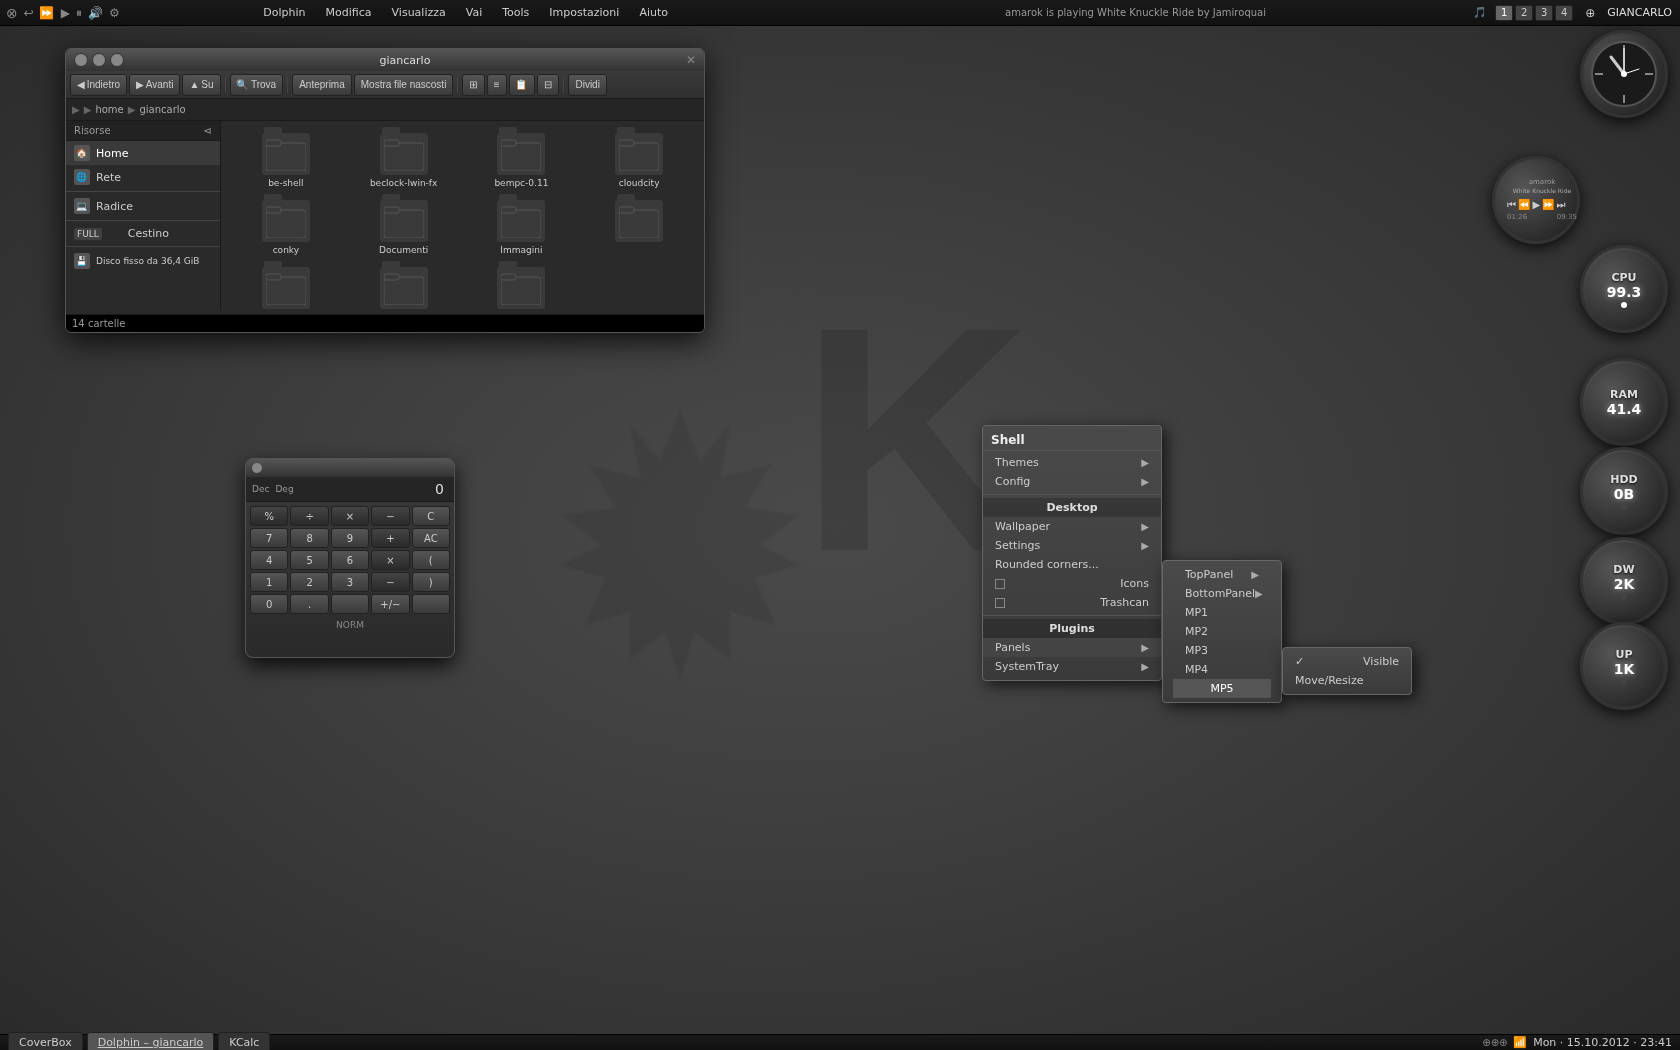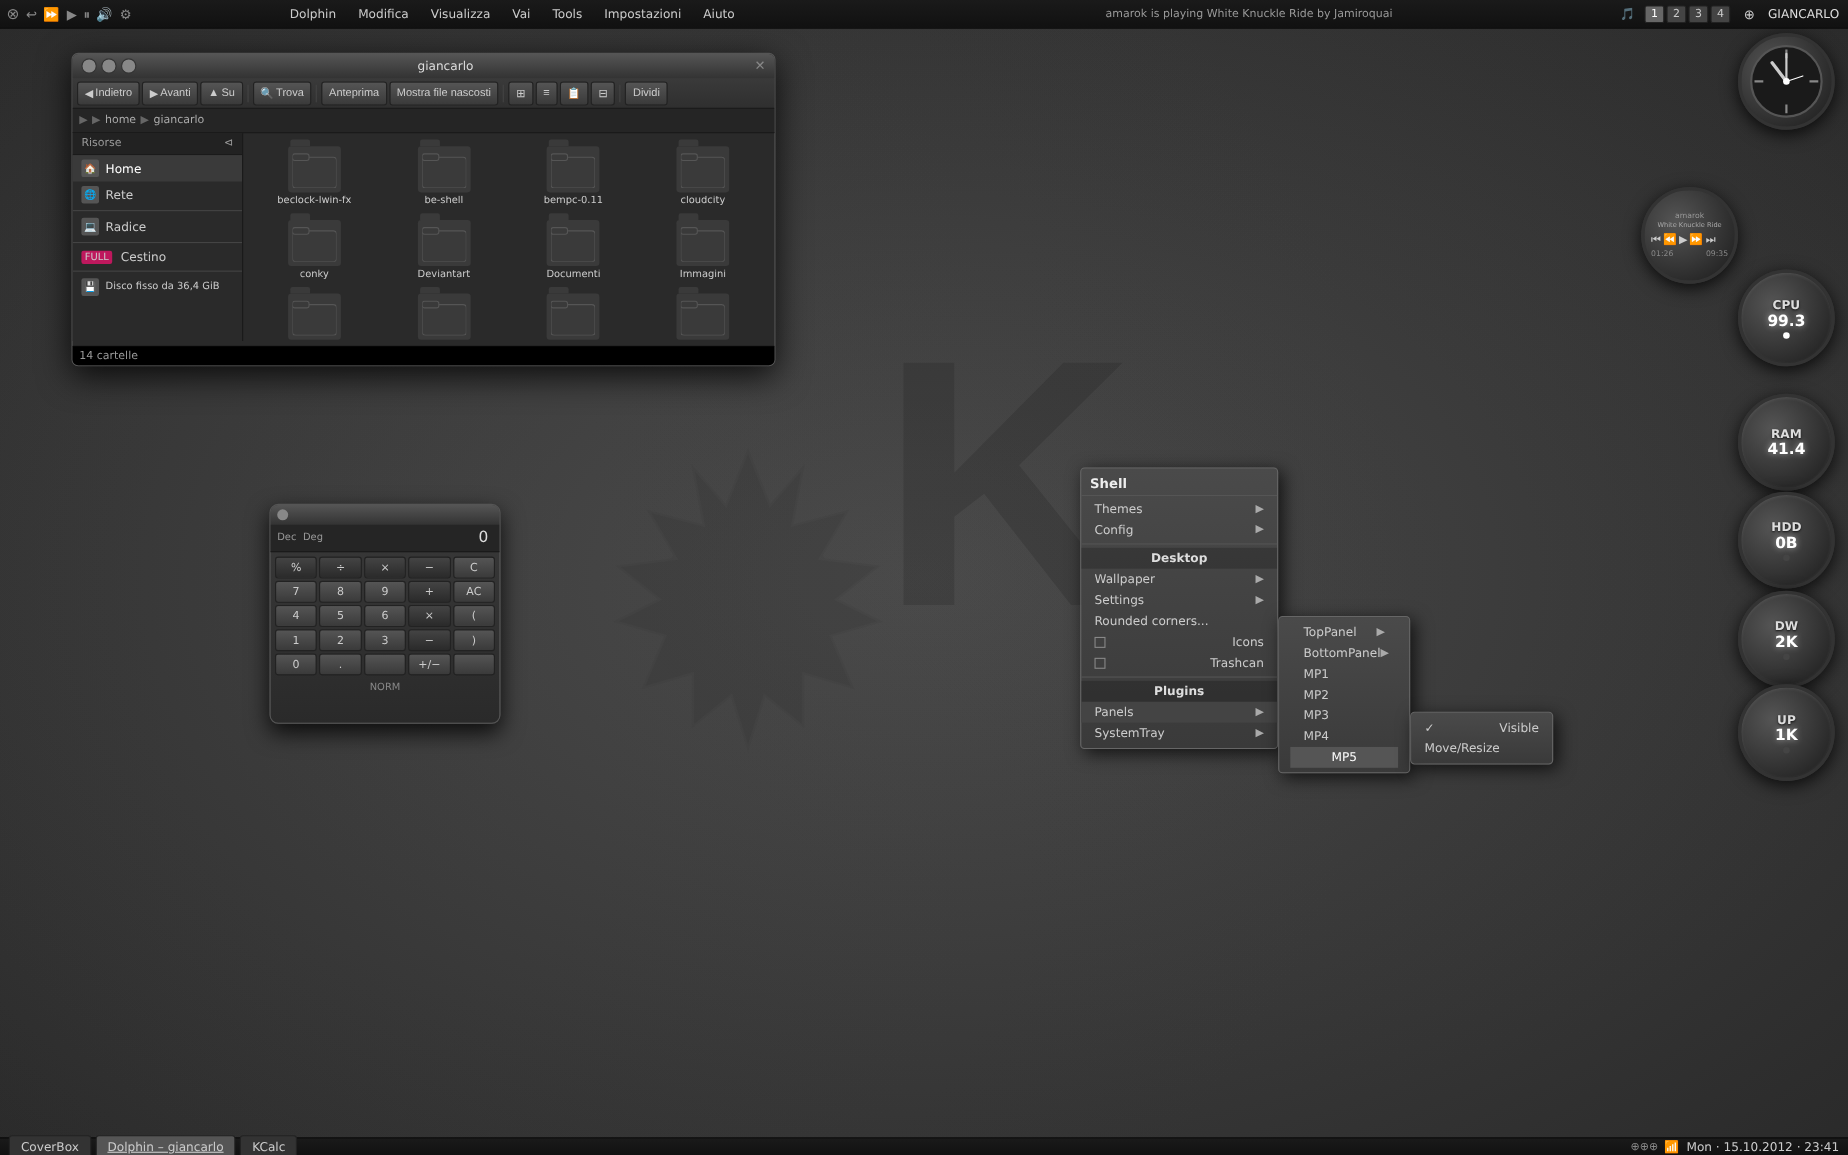--- a/index.html
+++ b/index.html
@@ -617,30 +617,30 @@
       width: 70px;
       height: 70px;
       border-radius: 50%;
       position: relative;
     }
 
     
     .amarok-widget {
       position: absolute;
       right: 100px;
-      top: 170px;
+      top: 156px;
       width: 88px;
       height: 88px;
       background: radial-gradient(circle at 35% 35%, #555, #1a1a1a);
       border: 3px solid #333;
       border-radius: 50%;
       box-shadow: 0 4px 15px rgba(0,0,0,0.8);
       display: flex;
       flex-direction: column;
-      align-items: center;
+      align-items: flex-end;
       justify-content: center;
       z-index: 30;
     }
 
     .amarok-inner {
       font-size: 8px;
       color: #bbb;
       text-align: center;
       line-height: 1.3;
     }
@@ -771,47 +771,47 @@
           <span class="sidebar-icon">🌐</span>
           <span>Rete</span>
         </div>
         <div class="sidebar-divider"></div>
         <div class="sidebar-item">
           <span class="sidebar-icon">💻</span>
           <span>Radice</span>
         </div>
         <div class="sidebar-divider"></div>
         <div class="sidebar-item">
-          <span style="font-size:9px; background:#be185d; padding:1px 3px; border-radius:2px; color:#ccc; margin-right:2px;">FULL</span>
+          <span style="font-size:9px; background:#404040; padding:1px 3px; border-radius:2px; color:#ccc; margin-right:20px;">FULL</span>
           <span>Cestino</span>
         </div>
         <div class="sidebar-divider"></div>
         <div class="sidebar-item">
           <span class="sidebar-icon">💾</span>
           <span style="font-size:9px;">Disco fisso da 36,4 GiB</span>
         </div>
       </div>
       <div class="file-grid" id="file-grid">
       <div class="file-item">
         <div class="folder-icon">
           <svg width="40" height="34" viewBox="0 0 40 34">
             <rect x="0" y="6" width="40" height="28" rx="3" fill="#3a3a3a" stroke="#555" stroke-width="1"></rect>
             <rect x="0" y="3" width="15" height="6" rx="2" fill="#3a3a3a" stroke="#555" stroke-width="1"></rect>
           </svg>
         </div>
-        <span class="file-name">beclock-lwin-fx</span>
+        <span class="file-name">be-shell</span>
       </div>
           <div class="file-item">
         <div class="folder-icon">
           <svg width="40" height="34" viewBox="0 0 40 34">
             <rect x="0" y="6" width="40" height="28" rx="3" fill="#3a3a3a" stroke="#555" stroke-width="1"></rect>
             <rect x="0" y="3" width="15" height="6" rx="2" fill="#3a3a3a" stroke="#555" stroke-width="1"></rect>
           </svg>
         </div>
-        <span class="file-name">be-shell</span>
+        <span class="file-name">beclock-lwin-fx</span>
       </div>
           <div class="file-item">
         <div class="folder-icon">
           <svg width="40" height="34" viewBox="0 0 40 34">
             <rect x="0" y="6" width="40" height="28" rx="3" fill="#3a3a3a" stroke="#555" stroke-width="1"></rect>
             <rect x="0" y="3" width="15" height="6" rx="2" fill="#3a3a3a" stroke="#555" stroke-width="1"></rect>
           </svg>
         </div>
         <span class="file-name">bempc-0.11</span>
       </div>
@@ -825,29 +825,20 @@
         <span class="file-name">cloudcity</span>
       </div>
           <div class="file-item">
         <div class="folder-icon">
           <svg width="40" height="34" viewBox="0 0 40 34">
             <rect x="0" y="6" width="40" height="28" rx="3" fill="#3a3a3a" stroke="#555" stroke-width="1"></rect>
             <rect x="0" y="3" width="15" height="6" rx="2" fill="#3a3a3a" stroke="#555" stroke-width="1"></rect>
           </svg>
         </div>
         <span class="file-name">conky</span>
-      </div>
-          <div class="file-item">
-        <div class="folder-icon">
-          <svg width="40" height="34" viewBox="0 0 40 34">
-            <rect x="0" y="6" width="40" height="28" rx="3" fill="#3a3a3a" stroke="#555" stroke-width="1"></rect>
-            <rect x="0" y="3" width="15" height="6" rx="2" fill="#3a3a3a" stroke="#555" stroke-width="1"></rect>
-          </svg>
-        </div>
-        <span class="file-name">Deviantart</span>
       </div>
           <div class="file-item">
         <div class="folder-icon">
           <svg width="40" height="34" viewBox="0 0 40 34">
             <rect x="0" y="6" width="40" height="28" rx="3" fill="#3a3a3a" stroke="#555" stroke-width="1"></rect>
             <rect x="0" y="3" width="15" height="6" rx="2" fill="#3a3a3a" stroke="#555" stroke-width="1"></rect>
           </svg>
         </div>
         <span class="file-name">Documenti</span>
       </div>

